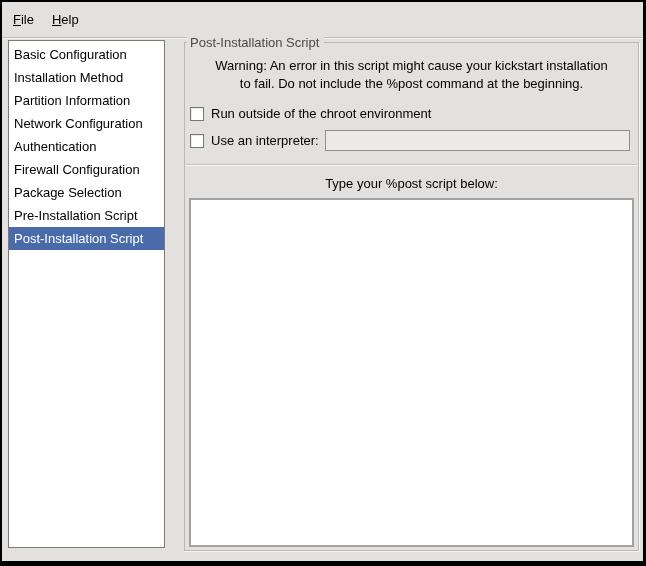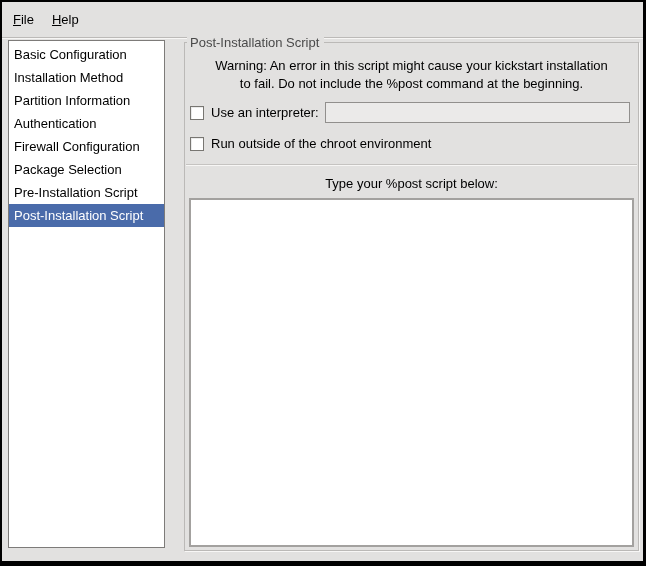--- a/index.html
+++ b/index.html
@@ -109,43 +109,44 @@
 
   <div class="menubar">
     <div class="menu-item">File</div>
     <div class="menu-item">Help</div>
   </div>
 
   <div class="listbox">
     <div class="list-item">Basic Configuration</div>
     <div class="list-item">Installation Method</div>
     <div class="list-item">Partition Information</div>
+    <div class="list-item">Network Configuration</div>
     <div class="list-item">Authentication</div>
     <div class="list-item">Firewall Configuration</div>
     <div class="list-item">Package Selection</div>
     <div class="list-item">Pre-Installation Script</div>
     <div class="list-item selected">Post-Installation Script</div>
   </div>
 
   <div class="frame">
     <span class="frame-legend">Post-Installation Script</span>
     <div class="frame-body">
 
       <div class="warning">Warning: An error in this script might cause your kickstart installation
 to fail. Do not include the %post command at the beginning.</div>
 
+      <div class="cb-row">
+        <span class="checkbox"></span>
+        <span class="cb-label">Run outside of the chroot environment</span>
+      </div>
+
       <div class="cb-row second">
         <span class="checkbox"></span>
         <span class="cb-label">Use an interpreter:</span>
         <input class="entry" value="" style="">
-      </div>
-
-      <div class="cb-row">
-        <span class="checkbox"></span>
-        <span class="cb-label">Run outside of the chroot environment</span>
       </div>
 
       <div class="separator"></div>
 
       <div class="script-label">Type your %post script below:</div>
 
       <textarea class="script-area" spellcheck="false" style=""></textarea>
 
     </div>
   </div>

